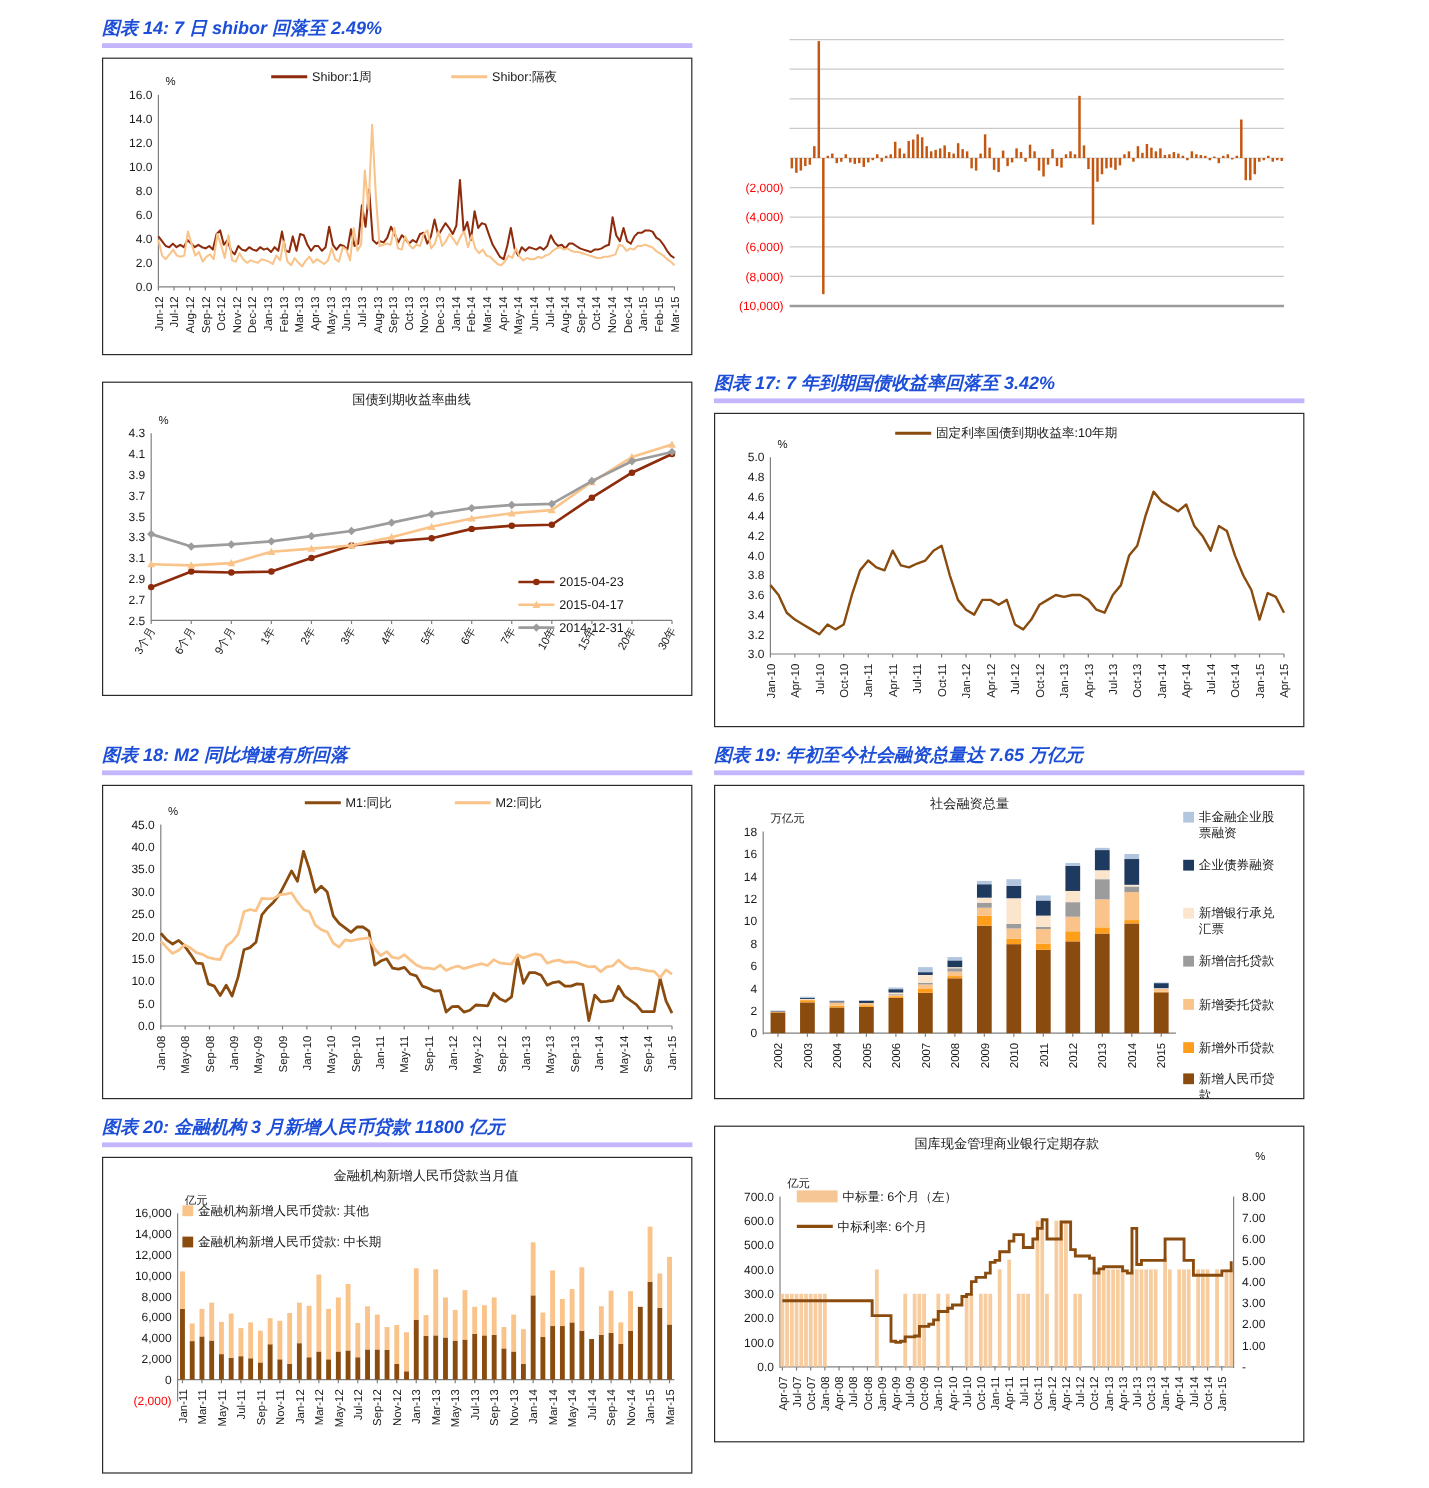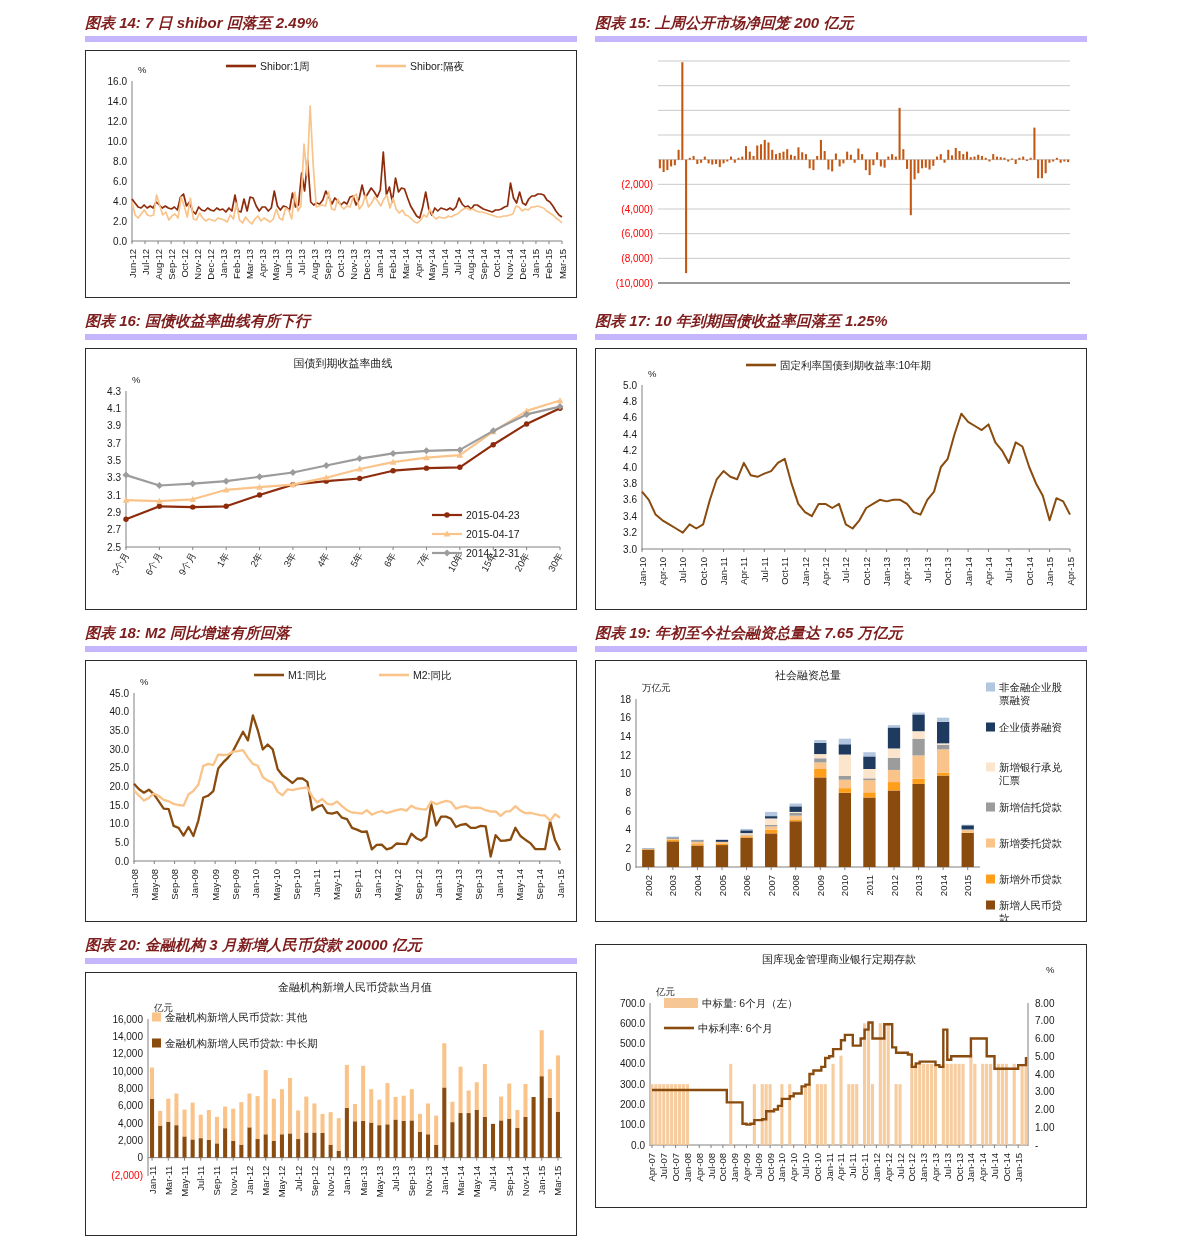--- a/index.html
+++ b/index.html
@@ -1,20 +1,20 @@
 <!DOCTYPE html>
 <html><head>
 <meta charset="utf-8">
 <style>
   html,body{margin:0;padding:0;background:#ffffff;}
   body{width:1191px;font-family:"Liberation Sans","DejaVu Sans",sans-serif;color:#1a1a1a;}
   .wrap{padding:14px 0 0 85px;width:1002px;}
   .grid{display:grid;grid-template-columns:492px 492px;column-gap:18px;row-gap:14px;}
-  .chart-title{margin:0;color:#7f1d1d;font-style:italic;font-weight:700;font-size:15px;
-    border-bottom:6px solid #c4b5fd;padding-bottom:3px;white-space:nowrap;overflow:hidden;}
+  .chart-title{margin:0;color:#1d4ed8;font-style:italic;font-weight:700;font-size:15px;
+    border-bottom:4px solid #c4b5fd;padding-bottom:3px;white-space:nowrap;overflow:hidden;}
   .panel{border:1px solid #2b2b2b;margin-top:8px;background:#fff;}
   .panel.noborder{border:1px solid transparent;}
   .panel svg{display:block;}
   .footer{margin-top:12px;border-top:3px solid #1c0000;padding-top:5px;color:#8b0000;
     font-style:italic;font-weight:700;font-size:13.5px;}
   svg text{font-family:"Liberation Sans","DejaVu Sans",sans-serif;}
 </style>
 </head>
 <body>
 
@@ -107,21 +107,20 @@
             <polyline points="46.0,148.0 49.0,152.0 52.1,156.0 55.1,157.0 58.1,154.0 61.1,157.0 64.2,155.0 67.2,157.0 70.2,151.0 73.3,154.0 76.3,157.0 79.3,155.0 82.3,157.0 85.4,158.0 88.4,156.0 91.4,159.0 94.5,146.0 97.5,143.0 100.5,155.0 103.5,151.0 106.6,160.0 109.6,163.0 112.6,156.0 115.6,159.0 118.7,160.0 121.7,157.0 124.7,159.0 127.8,160.0 130.8,157.0 133.8,159.0 136.8,158.0 139.9,161.0 142.9,157.0 145.9,160.0 149.0,144.0 152.0,160.0 155.0,161.0 158.0,148.0 161.1,160.0 164.1,146.0 167.1,147.0 170.2,155.0 173.2,160.0 176.2,156.0 179.2,156.0 182.3,160.0 185.3,157.0 188.3,140.0 191.4,155.0 194.4,159.0 197.4,155.0 200.4,156.0 203.5,159.0 206.5,142.0 209.5,156.0 212.5,154.0 215.6,122.0 218.6,140.0 221.6,109.0 224.7,151.0 227.7,154.0 230.7,152.0 233.7,153.0 236.8,149.0 239.8,140.0 242.8,146.0 245.9,153.0 248.9,147.0 251.9,150.0 254.9,154.0 258.0,151.0 261.0,153.0 264.0,146.0 267.1,145.0 270.1,154.0 273.1,148.0 276.1,134.0 279.2,147.0 282.2,142.0 285.2,137.0 288.3,141.0 291.3,146.0 294.3,139.0 297.3,101.0 300.4,144.0 303.4,136.0 306.4,151.0 309.5,127.0 312.5,141.0 315.5,137.0 318.5,138.0 321.6,147.0 324.6,155.0 327.6,160.0 330.6,165.0 333.7,167.0 336.7,156.0 339.7,141.0 342.8,158.0 345.8,164.0 348.8,157.0 351.8,160.0 354.9,157.0 357.9,158.0 360.9,159.0 364.0,157.0 367.0,159.0 370.0,156.0 373.0,147.0 376.1,153.0 379.1,156.0 382.1,155.0 385.2,158.0 388.2,154.0 391.2,154.0 394.2,156.0 397.3,158.0 400.3,159.0 403.3,160.0 406.4,161.0 409.4,159.0 412.4,159.0 415.4,158.0 418.5,156.0 421.5,155.0 424.5,132.0 427.5,147.0 430.6,152.0 433.6,141.0 436.6,152.0 439.7,154.0 442.7,148.0 445.7,145.0 448.7,145.0 451.8,143.0 454.8,143.0 457.8,144.0 460.9,149.0 463.9,151.0 466.9,155.0 469.9,160.0 473.0,164.0 476.0,166.0" fill="none" stroke="#8d2b0b" stroke-width="1.7" stroke-linejoin="round"></polyline>
             <polyline points="46.0,151.0 49.1,164.0 52.1,167.0 55.2,163.0 58.3,159.0 61.4,164.0 64.4,165.0 67.5,164.0 70.6,144.0 73.6,154.0 76.7,164.0 79.8,161.0 82.9,169.0 85.9,165.0 89.0,163.0 92.1,167.0 95.1,146.0 98.2,155.0 101.3,166.0 104.4,147.0 107.4,168.0 110.5,169.0 113.6,162.0 116.6,167.0 119.7,170.0 122.8,168.0 125.9,169.0 128.9,170.0 132.0,167.0 135.1,168.0 138.1,169.0 141.2,171.0 144.3,164.0 147.4,168.0 150.4,152.0 153.5,169.0 156.6,172.0 159.6,166.0 162.7,170.0 165.8,173.0 168.9,168.0 171.9,165.0 175.0,170.0 178.1,167.0 181.1,169.0 184.2,171.0 187.3,168.0 190.4,158.0 193.4,167.0 196.5,169.0 199.6,157.0 202.6,159.0 205.7,168.0 208.8,141.0 211.9,160.0 214.9,155.0 218.0,93.0 221.1,125.0 224.1,55.0 227.2,114.0 230.3,156.0 233.4,155.0 236.4,154.0 239.5,155.0 242.6,141.0 245.6,158.0 248.7,159.0 251.8,148.0 254.9,155.0 257.9,158.0 261.0,155.0 264.1,156.0 267.1,146.0 270.2,143.0 273.3,158.0 276.4,154.0 279.4,144.0 282.5,156.0 285.6,152.0 288.6,146.0 291.7,150.0 294.8,155.0 297.9,148.0 300.9,144.0 304.0,157.0 307.1,147.0 310.1,158.0 313.2,162.0 316.3,159.0 319.4,164.0 322.4,165.0 325.5,168.0 328.6,171.0 331.6,172.0 334.7,169.0 337.8,164.0 340.9,166.0 343.9,158.0 347.0,165.0 350.1,168.0 353.1,166.0 356.2,167.0 359.3,167.0 362.4,165.0 365.4,166.0 368.5,164.0 371.6,163.0 374.6,160.0 377.7,158.0 380.8,157.0 383.9,159.0 386.9,158.0 390.0,160.0 393.1,161.0 396.1,161.0 399.2,162.0 402.3,163.0 405.4,164.0 408.4,165.0 411.5,166.0 414.6,166.0 417.6,165.0 420.7,165.0 423.8,164.0 426.9,163.0 429.9,155.0 433.0,156.0 436.1,160.0 439.1,158.0 442.2,159.0 445.3,156.0 448.4,156.0 451.4,155.0 454.5,156.0 457.6,157.0 460.6,160.0 463.7,162.0 466.8,164.0 469.9,167.0 472.9,169.0 476.0,172.0" fill="none" stroke="#f9c389" stroke-width="1.7" stroke-linejoin="round"></polyline>
             <line x1="140" y1="15" x2="170" y2="15" stroke="#8d2b0b" stroke-width="2.6"></line>
             <text x="174" y="18.5" font-size="10.5" fill="#1a1a1a" text-anchor="start">Shibor:1周</text>
             <line x1="290" y1="15" x2="320" y2="15" stroke="#f9c389" stroke-width="2.6"></line>
             <text x="324" y="18.5" font-size="10.5" fill="#1a1a1a" text-anchor="start">Shibor:隔夜</text>
           </svg>
         </div>
     </section>
     <section>
-      <h2 class="chart-title">图表 15:  上周公开市场净回笼 200 亿元</h2>
       <div class="panel noborder">
           <svg viewBox="0 0 488 246" width="488" height="246">
             <line x1="62" y1="232" x2="474" y2="232" stroke="#9a9a9a" stroke-width="2"></line>
             <line x1="62" y1="207.33333333333331" x2="474" y2="207.33333333333331" stroke="#c9c9c9" stroke-width="1"></line>
             <line x1="62" y1="182.66666666666666" x2="474" y2="182.66666666666666" stroke="#c9c9c9" stroke-width="1"></line>
             <line x1="62" y1="158" x2="474" y2="158" stroke="#c9c9c9" stroke-width="1"></line>
             <line x1="62" y1="133.33333333333334" x2="474" y2="133.33333333333334" stroke="#c9c9c9" stroke-width="1"></line>
             <line x1="62" y1="108.66666666666666" x2="474" y2="108.66666666666666" stroke="#c9c9c9" stroke-width="1"></line>
             <line x1="62" y1="84" x2="474" y2="84" stroke="#c9c9c9" stroke-width="1"></line>
             <line x1="62" y1="59.33333333333333" x2="474" y2="59.33333333333333" stroke="#c9c9c9" stroke-width="1"></line>
@@ -239,21 +238,20 @@
             <rect x="452.37" y="108.66666666666666" width="2.06" height="3.083333333333343" fill="#c35711"></rect>
             <rect x="456.11545454545455" y="108.66666666666666" width="2.06" height="1.8500000000000085" fill="#c35711"></rect>
             <rect x="459.8609090909091" y="106.81666666666666" width="2.06" height="1.8499999999999943" fill="#c35711"></rect>
             <rect x="463.60636363636365" y="108.66666666666666" width="2.06" height="3.083333333333343" fill="#c35711"></rect>
             <rect x="467.3518181818182" y="108.66666666666666" width="2.06" height="1.8500000000000085" fill="#c35711"></rect>
             <rect x="471.09727272727275" y="108.66666666666666" width="2.06" height="2.4666666666666686" fill="#c35711"></rect>
           </svg>
         </div>
     </section>
     <section>
-      <h2 class="chart-title">图表 16:  国债收益率曲线有所下行</h2>
       <div class="panel">
           <svg viewBox="0 0 488 260" width="488" height="260">
             <text x="35" y="201.5" font-size="10" fill="#1a1a1a" text-anchor="end">2.5</text>
             <text x="35" y="184.16666666666663" font-size="10" fill="#1a1a1a" text-anchor="end">2.7</text>
             <text x="35" y="166.83333333333331" font-size="10" fill="#1a1a1a" text-anchor="end">2.9</text>
             <text x="35" y="149.5" font-size="10" fill="#1a1a1a" text-anchor="end">3.1</text>
             <text x="35" y="132.16666666666669" font-size="10" fill="#1a1a1a" text-anchor="end">3.3</text>
             <text x="35" y="114.83333333333331" font-size="10" fill="#1a1a1a" text-anchor="end">3.5</text>
             <text x="35" y="97.49999999999997" font-size="10" fill="#1a1a1a" text-anchor="end">3.7</text>
             <text x="35" y="80.16666666666663" font-size="10" fill="#1a1a1a" text-anchor="end">3.9</text>
@@ -342,21 +340,21 @@
             <line x1="346" y1="185" x2="376" y2="185" stroke="#f9c389" stroke-width="2.2"></line>
             <path d="M361 181.6L364.3 187.6L357.7 187.6Z" fill="#f9c389"></path>
             <text x="380" y="188.5" font-size="10.5" fill="#1a1a1a" text-anchor="start">2015-04-17</text>
             <line x1="346" y1="204" x2="376" y2="204" stroke="#9c9c9c" stroke-width="2.2"></line>
             <path d="M361 200.5L364.5 204L361 207.5L357.5 204Z" fill="#9c9c9c"></path>
             <text x="380" y="207.5" font-size="10.5" fill="#1a1a1a" text-anchor="start">2014-12-31</text>
           </svg>
         </div>
     </section>
     <section>
-      <h2 class="chart-title">图表 17: 10 年到期国债收益率回落至 1.25%</h2>
+      <h2 class="chart-title">图表 17: 7 年到期国债收益率回落至 3.42%</h2>
       <div class="panel">
           <svg viewBox="0 0 488 260" width="488" height="260">
             <text x="41" y="203.5" font-size="10" fill="#1a1a1a" text-anchor="end">3.0</text>
             <text x="41" y="187.1" font-size="10" fill="#1a1a1a" text-anchor="end">3.2</text>
             <text x="41" y="170.70000000000002" font-size="10" fill="#1a1a1a" text-anchor="end">3.4</text>
             <text x="41" y="154.3" font-size="10" fill="#1a1a1a" text-anchor="end">3.6</text>
             <text x="41" y="137.90000000000003" font-size="10" fill="#1a1a1a" text-anchor="end">3.8</text>
             <text x="41" y="121.5" font-size="10" fill="#1a1a1a" text-anchor="end">4.0</text>
             <text x="41" y="105.09999999999998" font-size="10" fill="#1a1a1a" text-anchor="end">4.2</text>
             <text x="41" y="88.69999999999997" font-size="10" fill="#1a1a1a" text-anchor="end">4.4</text>
@@ -637,21 +635,21 @@
             <text x="403" y="185.5" font-size="10.5" fill="#1a1a1a" text-anchor="start">新增委托贷款</text>
             <rect x="390" y="213.5" width="9" height="9" fill="#ff9e1b"></rect>
             <text x="403" y="221.5" font-size="10.5" fill="#1a1a1a" text-anchor="start">新增外币贷款</text>
             <rect x="390" y="239.5" width="9" height="9" fill="#8a4b0f"></rect>
             <text x="403" y="247.5" font-size="10.5" fill="#1a1a1a" text-anchor="start">新增人民币贷</text>
             <text x="403" y="260.5" font-size="10.5" fill="#1a1a1a" text-anchor="start">款</text>
           </svg>
         </div>
     </section>
     <section>
-      <h2 class="chart-title">图表 20:  金融机构 3 月新增人民币贷款 20000 亿元</h2>
+      <h2 class="chart-title">图表 20:  金融机构 3 月新增人民币贷款 11800 亿元</h2>
       <div class="panel">
           <svg viewBox="0 0 488 262" width="488" height="262">
             <text x="57" y="205.5" font-size="10" fill="#fe0000" text-anchor="end">(2,000)</text>
             <text x="57" y="188.16666666666666" font-size="10" fill="#1a1a1a" text-anchor="end">0</text>
             <text x="57" y="170.83333333333331" font-size="10" fill="#1a1a1a" text-anchor="end">2,000</text>
             <text x="57" y="153.5" font-size="10" fill="#1a1a1a" text-anchor="end">4,000</text>
             <text x="57" y="136.16666666666669" font-size="10" fill="#1a1a1a" text-anchor="end">6,000</text>
             <text x="57" y="118.83333333333333" font-size="10" fill="#1a1a1a" text-anchor="end">8,000</text>
             <text x="57" y="101.5" font-size="10" fill="#1a1a1a" text-anchor="end">10,000</text>
             <text x="57" y="84.16666666666666" font-size="10" fill="#1a1a1a" text-anchor="end">12,000</text>

